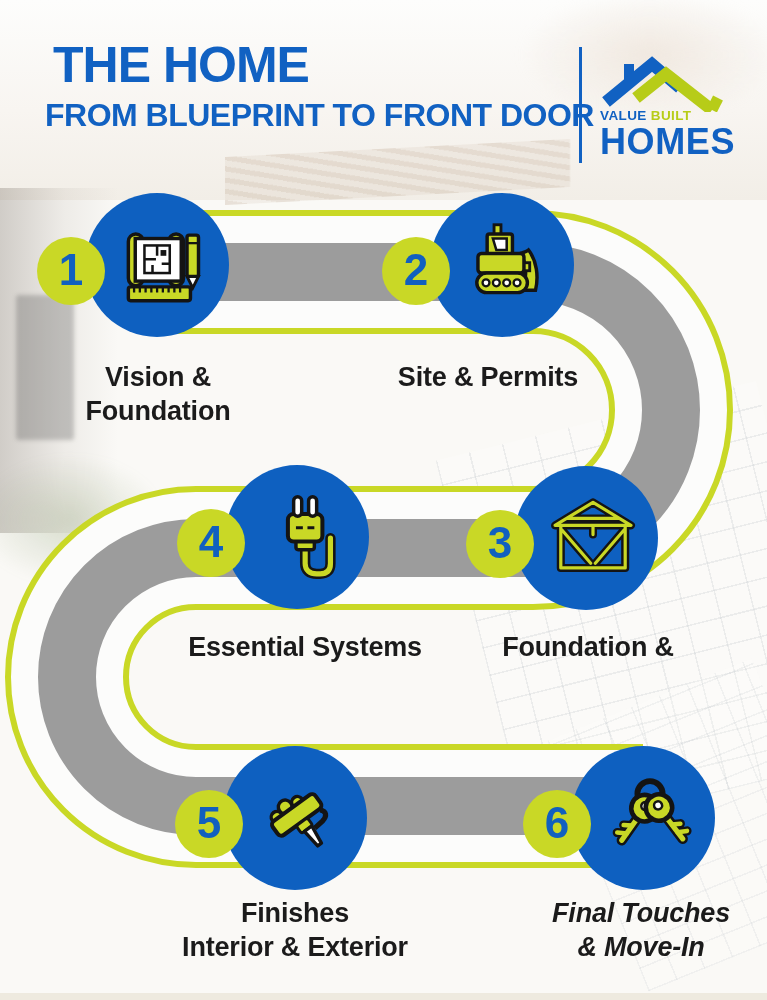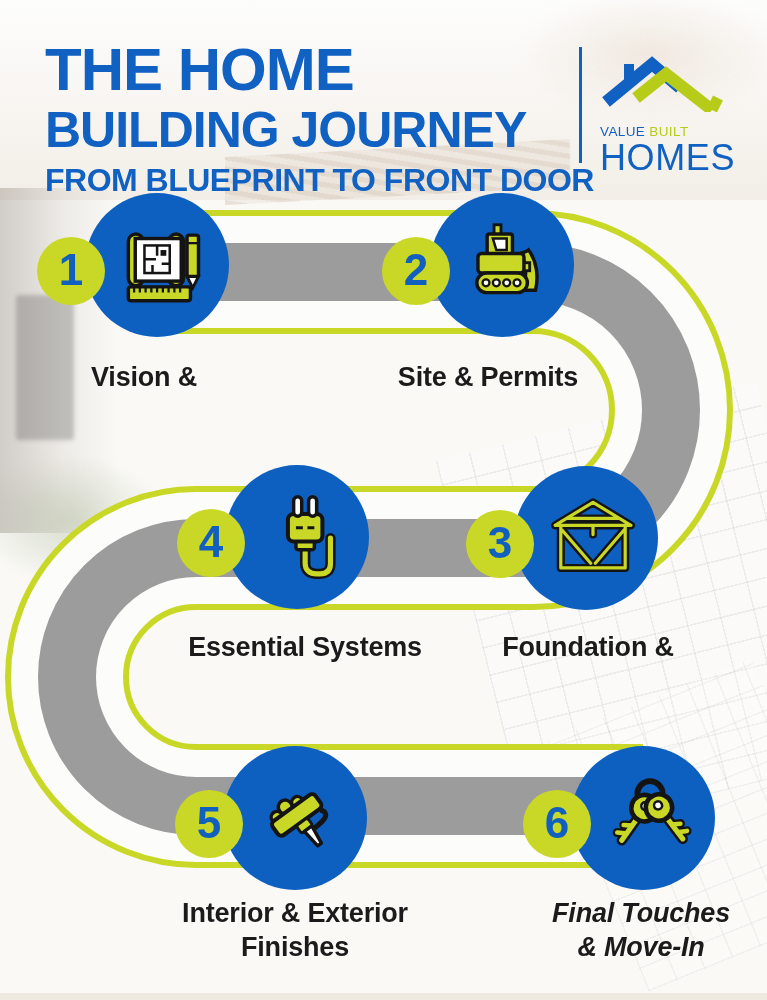--- a/index.html
+++ b/index.html
@@ -28,26 +28,26 @@
   .bg-blueprint2{left:590px;top:690px;width:220px;height:270px;transform:rotate(-22deg);
     background-color:rgba(253,253,252,.5);
     background-image:repeating-linear-gradient(0deg,rgba(150,160,170,.28) 0 1.5px,transparent 1.5px 24px),
                      repeating-linear-gradient(90deg,rgba(150,160,170,.28) 0 1.5px,transparent 1.5px 30px);
     opacity:.4;}
   .bg-bottomstrip{left:0;bottom:0;width:767px;height:7px;background:#eeeadf;}
 
   
   .header{position:absolute;left:0;top:0;width:767px;height:200px;z-index:3;}
   .title{position:absolute;left:45px;top:40px;color:#1161c2;font-weight:700;line-height:1;}
-  .title .l1{font-size:60px;letter-spacing:-1px;}
+  .title .l1{font-size:50px;letter-spacing:-1px;margin-left:8px;}
   .title .l2{font-size:50px;letter-spacing:-1px;margin-top:5px;}
   .title .sub{font-size:32px;letter-spacing:-.5px;margin-top:9px;}
   .divider{position:absolute;left:579px;top:47px;width:3px;height:116px;background:#1161c2;}
   .logo{position:absolute;left:596px;top:50px;width:150px;text-align:left;}
-  .logo-words{position:absolute;left:4px;top:74px;white-space:nowrap;font-weight:400;}
+  .logo-words{position:absolute;left:4px;top:58px;white-space:nowrap;font-weight:700;}
   .logo-vb{font-size:13.5px;letter-spacing:.4px;}
   .logo-vb .w1{color:#1161c2;} .logo-vb .w2{color:#b7cc18;margin-left:4px;}
   .logo-homes{font-size:36px;color:#1161c2;letter-spacing:.6px;margin-top:1px;line-height:1;}
 
   
   .road{position:absolute;left:0;top:0;z-index:1;}
 
   
   .step{position:absolute;width:144px;height:144px;z-index:2;}
   .bubble{position:absolute;inset:0;border-radius:50%;background:#0e60c0;}
@@ -68,21 +68,20 @@
 <div class="decor bg-porch"></div>
 <div class="decor bg-door"></div>
 <div class="decor bg-green"></div>
 <div class="decor bg-blueprint1"></div>
 <div class="decor bg-blueprint2"></div>
 <div class="decor bg-bottomstrip"></div>
 
 <div class="header">
   <div class="title">
     <div class="l1">THE HOME</div>
-    <div class="l2">BUILDING JOURNEY</div>
     <div class="sub">FROM BLUEPRINT TO FRONT DOOR</div>
   </div>
   <div class="divider"></div>
   <div class="logo">
     <svg width="128" height="62" viewBox="0 0 128 62">
       <rect x="28" y="14" width="10" height="18" fill="#1161c2"></rect>
       <path d="M10 52 L56 14 L84 38" fill="none" stroke="#1161c2" stroke-width="12"></path>
       <path d="M40 48 L70 24 L116 60" fill="none" stroke="#b7cc18" stroke-width="12"></path>
       <path d="M116 60 L122 48" fill="none" stroke="#b7cc18" stroke-width="11"></path>
     </svg>
@@ -114,22 +113,23 @@
       <rect x="37" y="27" width="5" height="5" fill="#141414"></rect>
       <rect x="60" y="14" width="10" height="36" rx="2" fill="#c9d826" stroke="#141414" stroke-width="3"></rect>
       <path d="M60 50h10l-5 10z" fill="#ffffff" stroke="#141414" stroke-width="2.5"></path>
       <path d="M60 21h10" stroke="#141414" stroke-width="2"></path>
     </svg>
     <div class="badge">
       <span>1</span>
     </div>
   </div>
 </div>
-<div class="label" style="left:144px;top:360px;">
+<div class="label" style="left:158px;top:360px;">
   <span>Vision &amp;</span>
+  <span>Foundation</span>
 </div>
 
 <div class="step" style="left:430px;top:193px;">
   <div class="bubble">
     <svg class="icon" width="92" height="92" viewBox="0 0 80 80">
       <path d="M50 30 C56 28 57 27 57 27 C64 36 66 50 63 62 L52 62 C56 50 55 38 50 30 Z" fill="#c9d826" stroke="#141414" stroke-width="3"></path>
       <rect x="46" y="38" width="12" height="7" fill="#c9d826" stroke="#141414" stroke-width="2.5"></rect>
       <rect x="27" y="5" width="6" height="9" fill="#c9d826" stroke="#141414" stroke-width="2.5"></rect>
       <path d="M21 31V15a2 2 0 0 1 2-2h18a2 2 0 0 1 2 2v16" fill="#c9d826" stroke="#141414" stroke-width="3"></path>
       <path d="M26 17h12v10h-9z" fill="#ffffff" stroke="#141414" stroke-width="2.2"></path>
@@ -202,22 +202,22 @@
         <rect x="33" y="43" width="12" height="8" rx="2" fill="#c9d826" stroke="#141414" stroke-width="2.5"></rect>
         <path d="M36 51 h8 l-2 17 h-4 z" fill="#ffffff" stroke="#141414" stroke-width="3" stroke-linejoin="round"></path>
       </g>
     </svg>
     <div class="badge">
       <span>5</span>
     </div>
   </div>
 </div>
 <div class="label" style="left:295px;top:896px;">
+  <span>Finishes</span>
   <span>Interior &amp; Exterior</span>
-  <span>Finishes</span>
 </div>
 
 <div class="step" style="left:571px;top:746px;">
   <div class="bubble">
     <svg class="icon" width="92" height="92" viewBox="0 0 80 80">
       <circle cx="40" cy="19" r="11" fill="none" stroke="#141414" stroke-width="5"></circle>
       <g transform="rotate(20 40 30)">
         <path d="M33 44 L27 66" stroke="#141414" stroke-width="9" stroke-linecap="round"></path>
         <path d="M29 59 l-8 2 M31 51 l-7 2" stroke="#141414" stroke-width="8" stroke-linecap="round"></path>
         <path d="M33 44 L27 66" stroke="#c9d826" stroke-width="4.5" stroke-linecap="round"></path>

